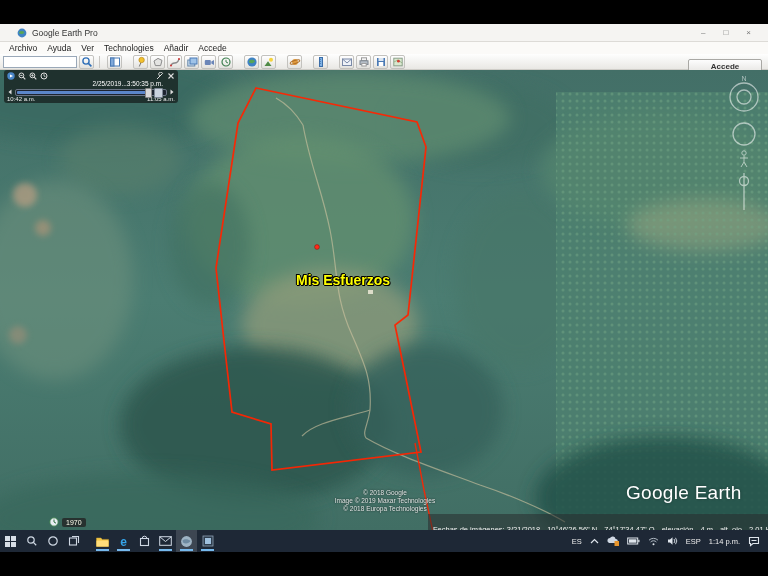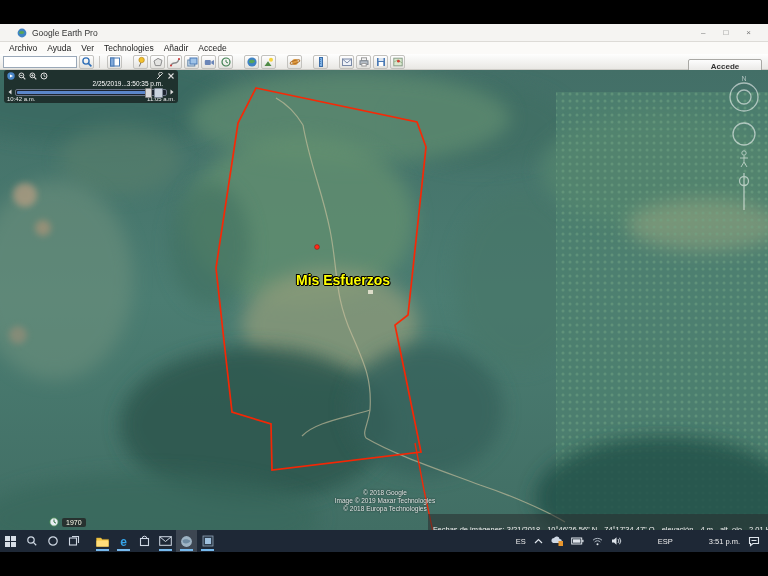--- a/index.html
+++ b/index.html
@@ -72,21 +72,21 @@
       box-sizing:border-box;white-space:nowrap;overflow:hidden;z-index:5;}
   .sb-item{flex:none;}
 
   
   #taskbar{position:absolute;left:0;top:530px;width:768px;height:22px;background:#1e2836;
       display:flex;align-items:center;z-index:10;}
   .tk-tile{width:21px;height:22px;display:flex;align-items:center;justify-content:center;position:relative;flex:none;}
   .tk-tile.active{background:rgba(255,255,255,.14);}
   .uline{position:absolute;bottom:1px;left:4px;right:4px;height:2px;background:#76b9ed;}
   .tray{margin-left:auto;display:flex;align-items:center;gap:8px;padding-right:8px;color:#eee;font-size:7.5px;}
-  .tray .txt{flex:none;margin-left:28px;}
+  .tray .txt{flex:none;}
 </style>
 </head>
 <body>
 
 <div id="stage">
 
   <div id="titlebar">
     <div class="tb-left">
       <svg width="10" height="10" viewBox="0 0 10 10">
         <circle cx="5" cy="5" r="4.4" fill="#3f82c4"></circle>
@@ -348,20 +348,21 @@
     </div>
 
     <div id="placemark-label">Mis Esfuerzos</div>
 
     <div id="copyright">
       <div>© 2018 Google</div>
       <div>Image © 2019 Maxar Technologies</div>
       <div>© 2018 Europa Technologies</div>
     </div>
 
+    <div id="gelogo">Google Earth</div>
 
     <div id="histbadge">
       <svg width="10" height="10" viewBox="0 0 10 10">
         <circle cx="5" cy="5" r="4.2" fill="#e9eef2" stroke="#3e7f4f" stroke-width="1"></circle>
         <path d="M5 2.5 V5 L7 6.2" stroke="#2c6e3f" stroke-width="1" fill="none"></path>
       </svg>
       <span class="hb-box">1970</span>
     </div>
 
     <div id="statusbar">
@@ -462,21 +463,21 @@
       </svg>
       <svg width="11" height="9" viewBox="0 0 11 9">
         <path d="M1 3.2 a6.4 6.4 0 0 1 9 0 M2.6 5 a4 4 0 0 1 5.8 0" fill="none" stroke="#aeb8c2" stroke-width="1"></path>
         <circle cx="5.5" cy="7.2" r="1" fill="#dfe5ec"></circle>
       </svg>
       <svg width="11" height="10" viewBox="0 0 11 10">
         <path d="M1 3.5 H3 L5.5 1.2 V8.8 L3 6.5 H1 Z" fill="#dfe5ec"></path>
         <path d="M7 3 a3 3 0 0 1 0 4 M8.5 1.8 a5 5 0 0 1 0 6.4" fill="none" stroke="#dfe5ec" stroke-width=".9"></path>
       </svg>
       <span class="txt">ESP</span>
-      <span class="txt">3:51 p.m.</span>
+      <span class="txt">1:14 p.m.</span>
       <svg width="12" height="11" viewBox="0 0 12 11">
         <path d="M1.5 1.5 H10.5 V7.5 H5 L2.5 9.5 V7.5 H1.5 Z" fill="none" stroke="#dfe5ec" stroke-width="1.1"></path>
         <line x1="3.5" y1="4.5" x2="8.5" y2="4.5" stroke="#dfe5ec" stroke-width="1"></line>
       </svg>
     </div>
   </div>
 
 </div>
 
 </body></html>

